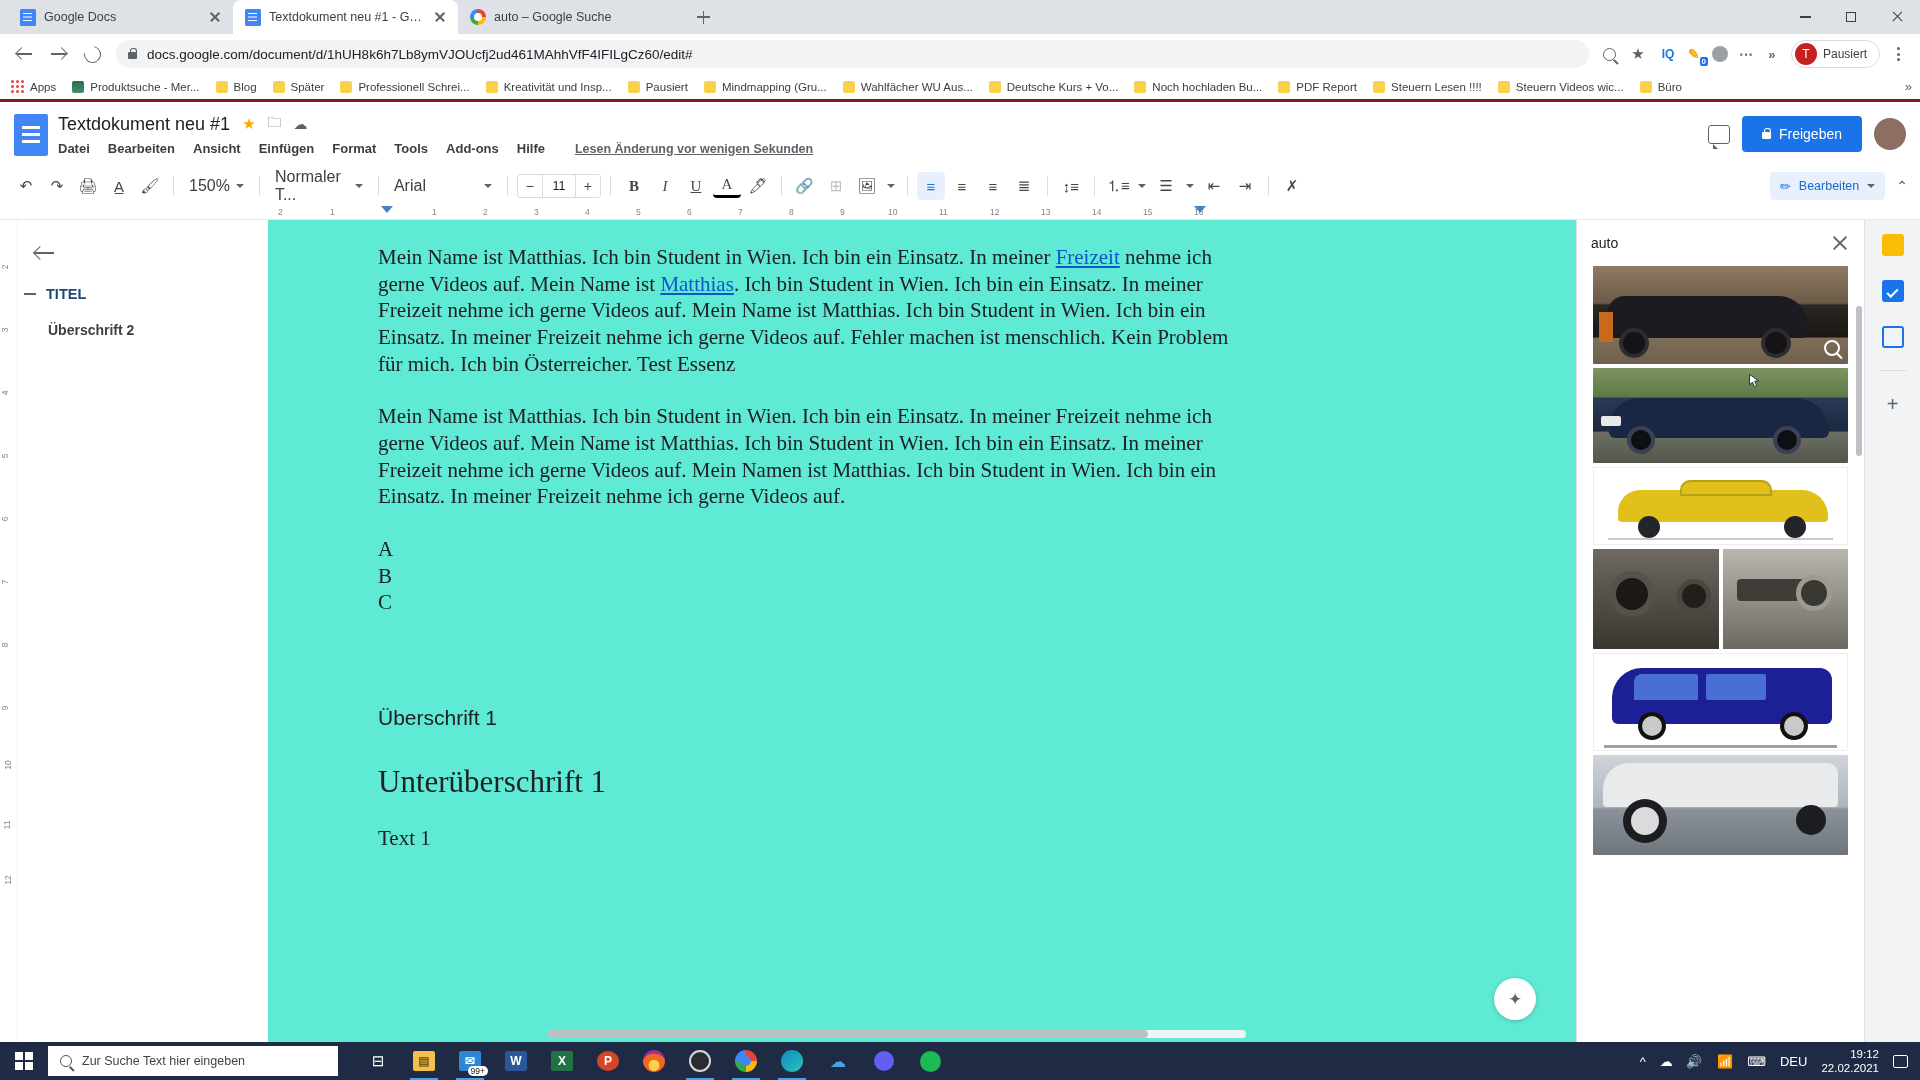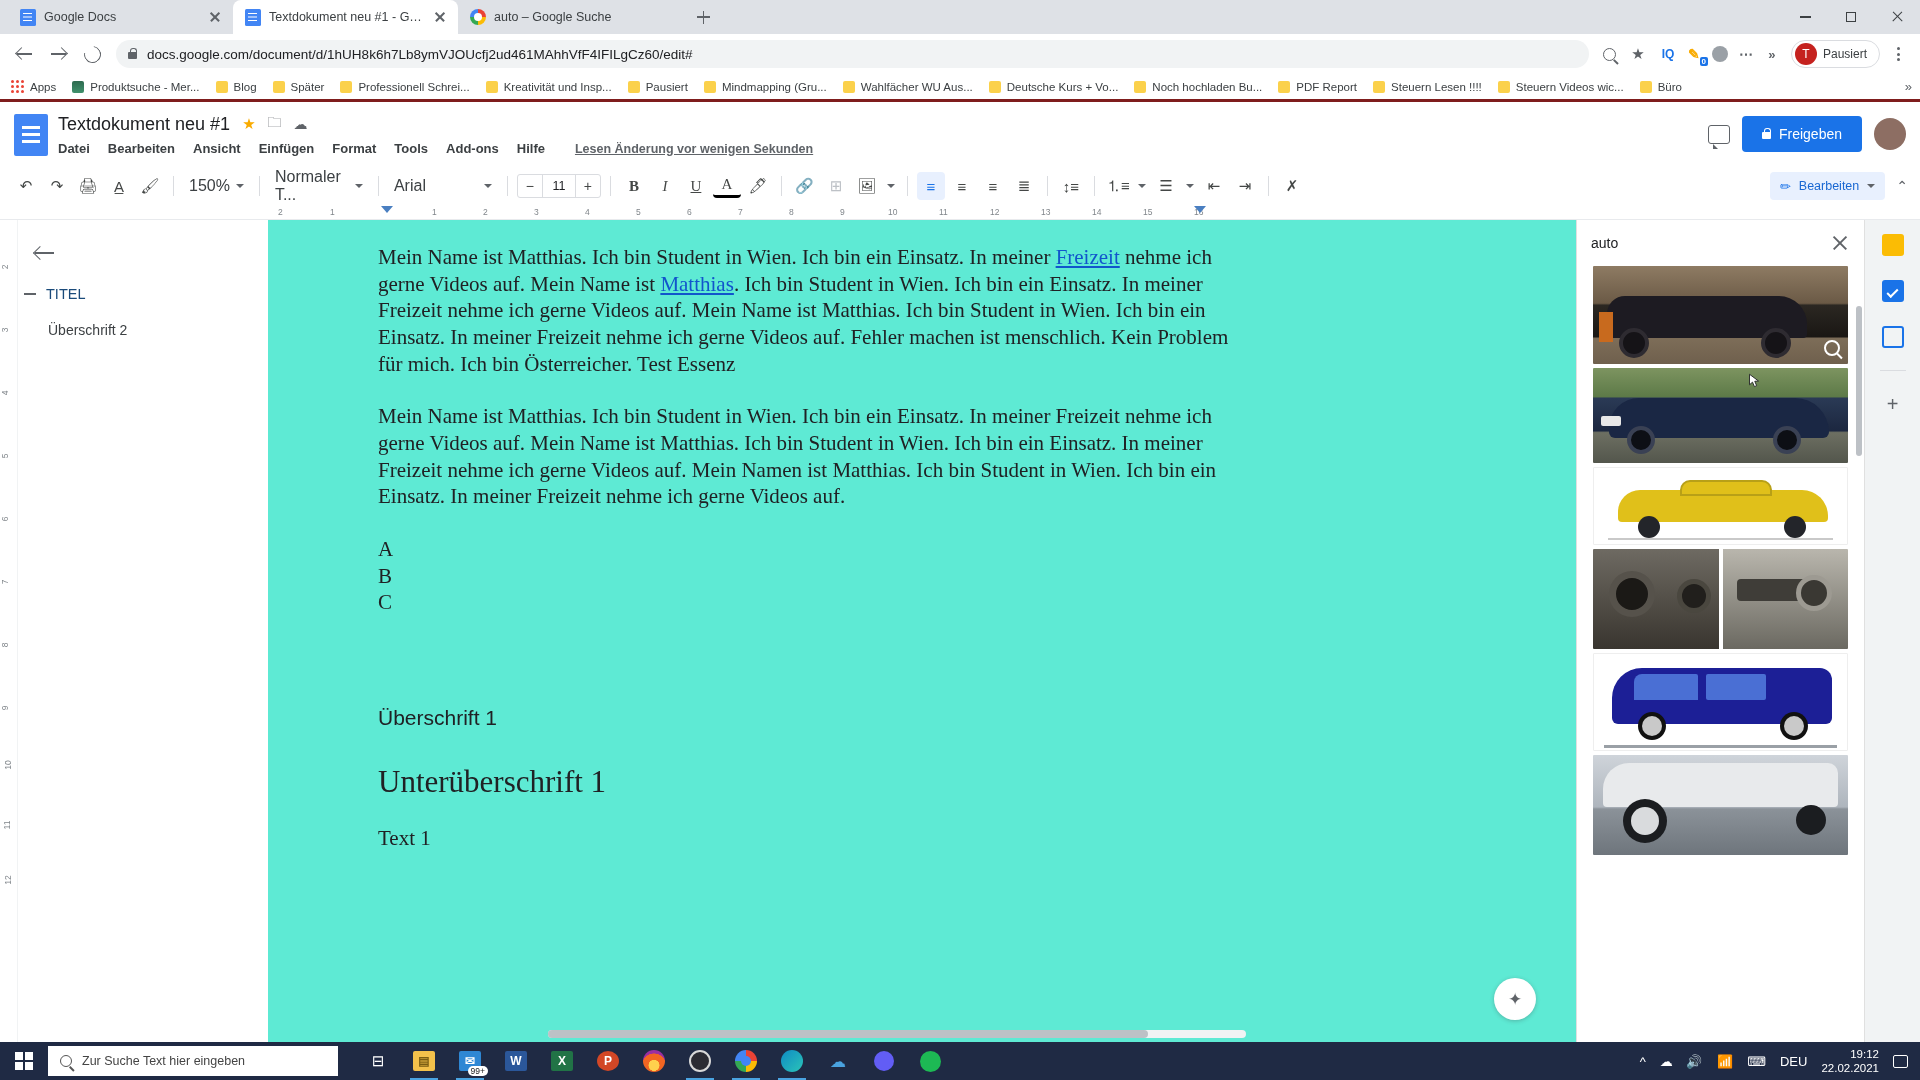--- a/index.html
+++ b/index.html
@@ -133,21 +133,21 @@
   .ruler .rtick{position:absolute;top:3px;}
 
   
   .bodyarea{flex:1;display:flex;position:relative;overflow:hidden;}
   .vruler{width:18px;background:#fff;position:relative;font-size:8.5px;color:#80868b;border-right:1px solid #f1f3f4;}
   .vruler span{position:absolute;left:3px;transform:rotate(-90deg);}
   .outline{width:250px;padding:22px 16px 0 16px;background:#fff;}
   .backarrow{width:22px;height:22px;position:relative;margin-bottom:22px;}
   .backarrow::before{content:"";position:absolute;left:1px;top:10px;width:19px;height:1.6px;background:#5f6368;}
   .backarrow::after{content:"";position:absolute;left:1px;top:5.8px;width:9px;height:9px;border-left:1.6px solid #5f6368;border-bottom:1.6px solid #5f6368;transform:rotate(45deg);}
-  .ol-item{display:flex;align-items:center;gap:10px;font-size:14px;color:#3c4043;margin-bottom:20px;}
+  .ol-item{display:flex;align-items:center;gap:10px;font-size:14px;color:#3c4043;margin-bottom:20px;font-weight:bold;}
   .ol-item.titel{color:#1a4a7a;font-size:14.5px;margin-left:-10px;}
   .ol-dash{width:12px;height:1.6px;background:#5f6368;flex:0 0 12px;}
 
   .canvas{flex:1;background:#5eead4;position:relative;overflow:hidden;padding:24px 0 17px 110px;}
   .page{width:860px;}
   .p{font-family:"Liberation Serif", serif;font-size:21px;line-height:1.27;color:#202124;margin-bottom:26px;text-align:left;}
   .p a{color:#1155cc;text-decoration:underline;}
   .lineitem{font-family:"Liberation Serif", serif;font-size:21px;line-height:1.27;color:#202124;}
   .h1doc{font-family:Liberation Sans, sans-serif;font-size:21px;color:#202124;margin-top:90px;}
   .h2doc{font-family:"Liberation Serif", serif;font-size:31px;color:#202124;margin-top:34px;}

